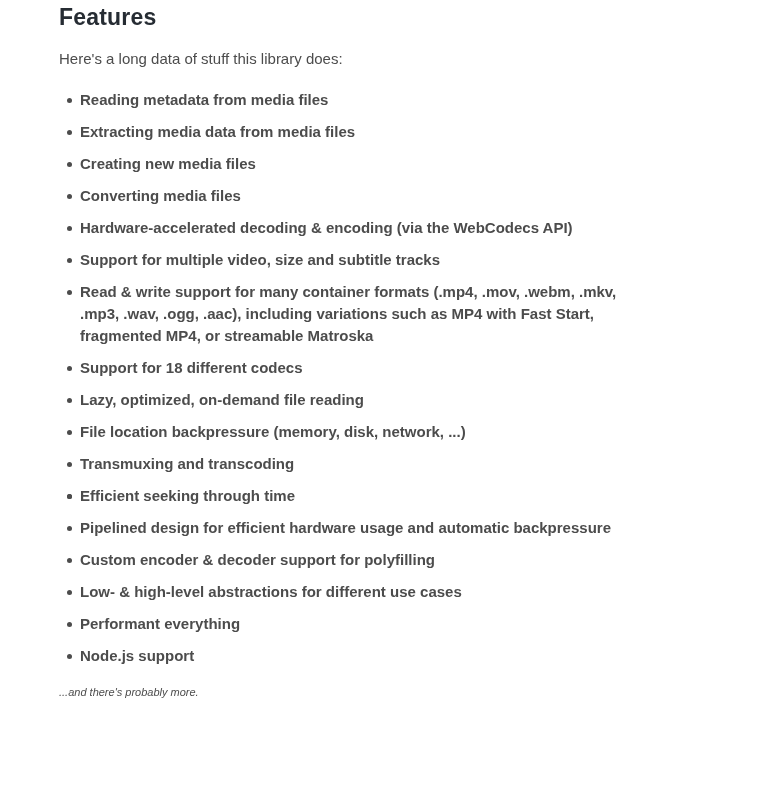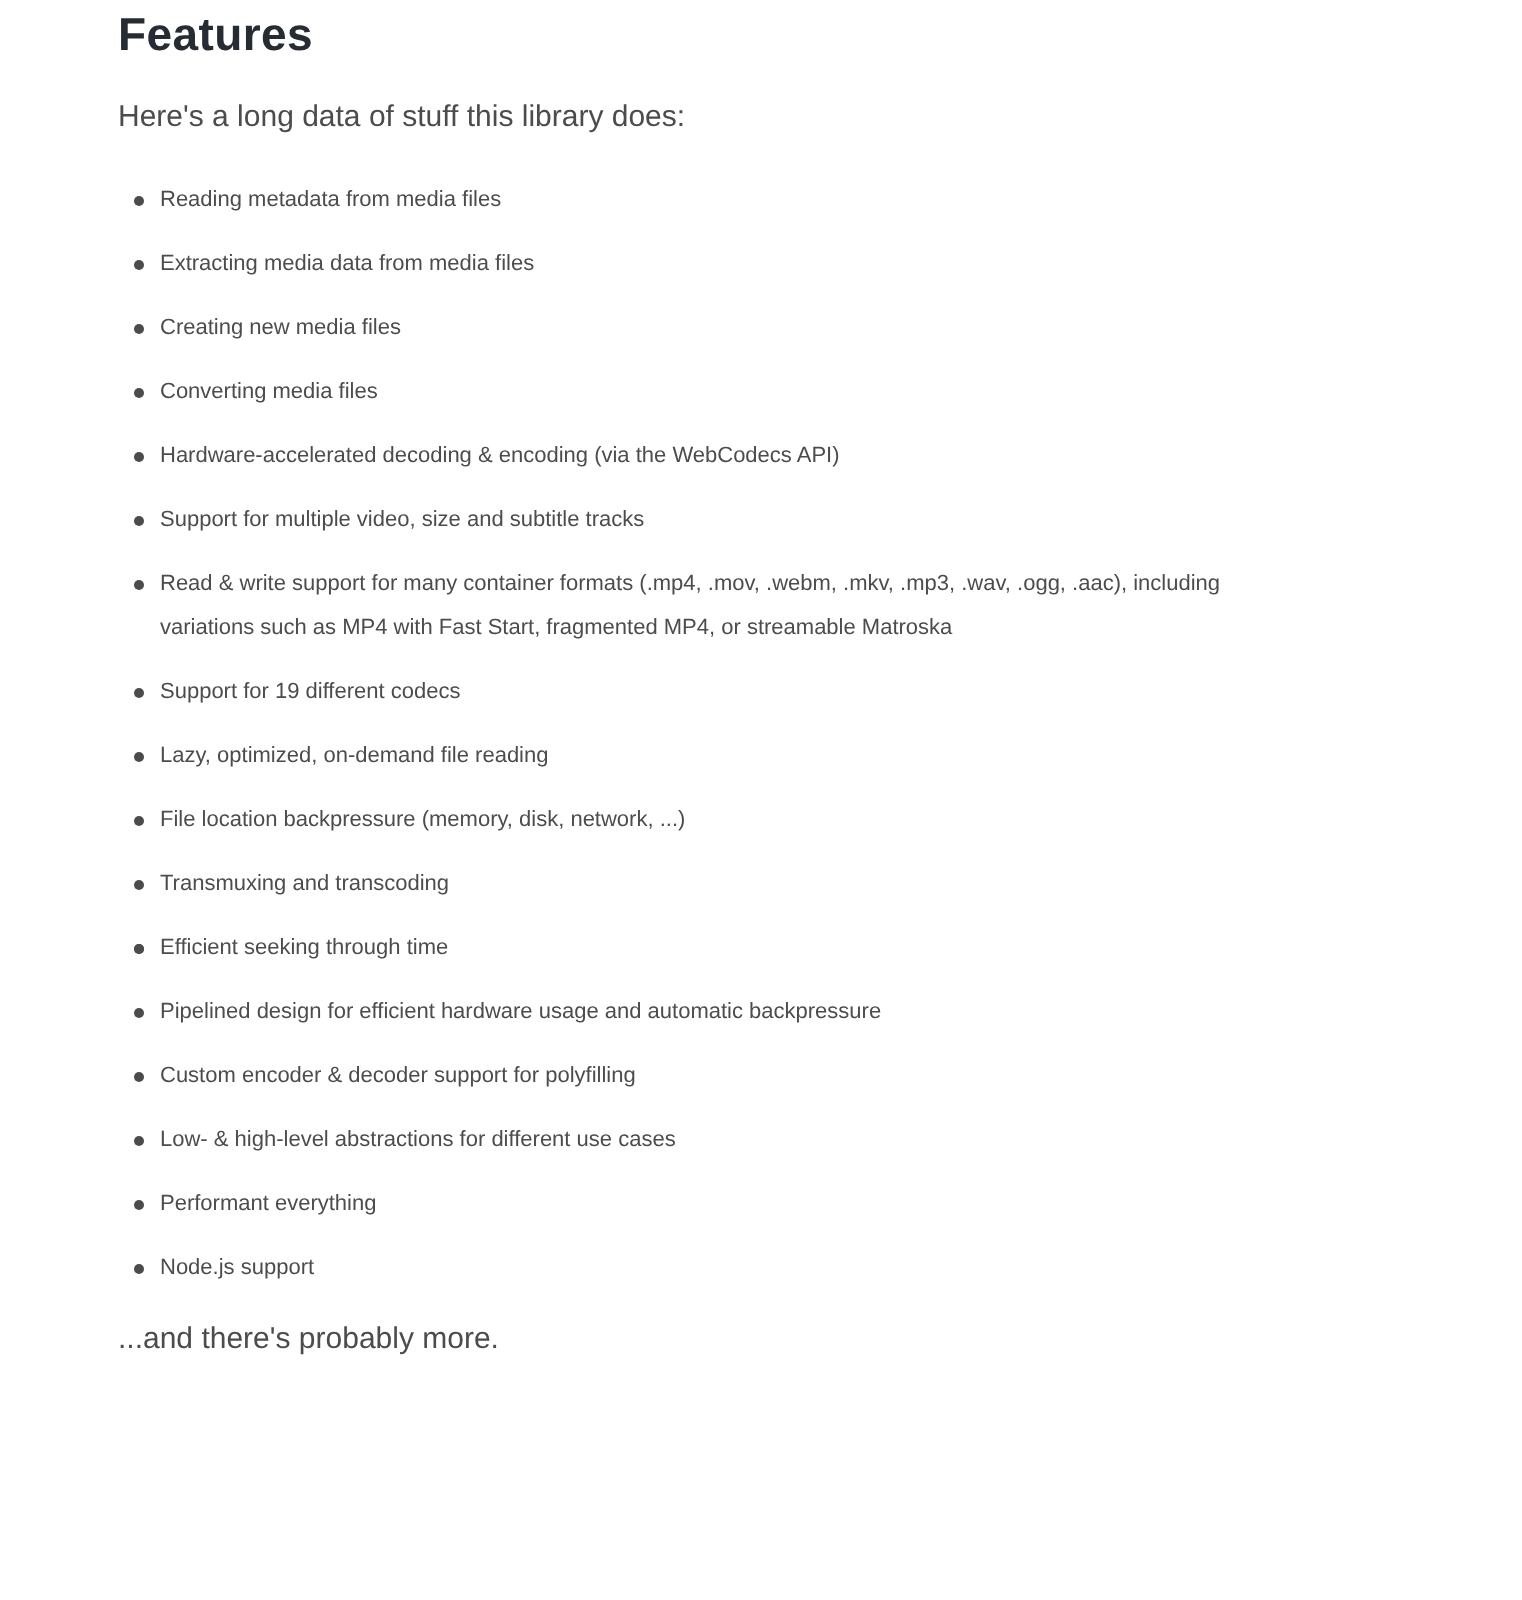--- a/index.html
+++ b/index.html
@@ -36,57 +36,59 @@
   .feature-list {
     list-style: none;
     margin: 19px 0 0 0;
     padding: 0;
   }
   .feature-item {
     position: relative;
     margin: 0 0 10px 0;
     padding-left: 21px;
     max-width: 661px;
-    font-size: 11px;
+    font-size: 15px;
     line-height: 22px;
     color: var(--body-color, #4c4c4c);
+    font-weight: bold;
   }
   .feature-item .bullet {
     position: absolute;
     left: 8px;
     top: 9px;
     width: 5px;
     height: 5px;
     border-radius: 50%;
     background: var(--body-color, #4c4c4c);
   }
   .outro {
     margin: 14px 0 0 0;
-    font-size: 15px;
+    font-size: 11px;
     line-height: 22px;
     color: var(--body-color, #4c4c4c);
+    font-style: italic;
   }
 </style>
 </head>
 <body>
 
 <div class="page">
   <h2 class="heading">Features</h2>
 
   <p class="intro">Here's a long data of stuff this library does:</p>
 
   <ul class="feature-list" id="feature-list">
       <li class="feature-item"><span class="bullet"></span><span>Reading metadata from media files</span></li>
       <li class="feature-item"><span class="bullet"></span><span>Extracting media data from media files</span></li>
       <li class="feature-item"><span class="bullet"></span><span>Creating new media files</span></li>
       <li class="feature-item"><span class="bullet"></span><span>Converting media files</span></li>
       <li class="feature-item"><span class="bullet"></span><span>Hardware-accelerated decoding &amp; encoding (via the WebCodecs API)</span></li>
       <li class="feature-item"><span class="bullet"></span><span>Support for multiple video, size and subtitle tracks</span></li>
       <li class="feature-item"><span class="bullet"></span><span>Read &amp; write support for many container formats (.mp4, .mov, .webm, .mkv, .mp3, .wav, .ogg, .aac), including variations such as MP4 with Fast Start, fragmented MP4, or streamable Matroska</span></li>
-      <li class="feature-item"><span class="bullet"></span><span>Support for 19 different codecs</span></li>
+      <li class="feature-item"><span class="bullet"></span><span>Support for 18 different codecs</span></li>
       <li class="feature-item"><span class="bullet"></span><span>Lazy, optimized, on-demand file reading</span></li>
       <li class="feature-item"><span class="bullet"></span><span>File location backpressure (memory, disk, network, ...)</span></li>
       <li class="feature-item"><span class="bullet"></span><span>Transmuxing and transcoding</span></li>
       <li class="feature-item"><span class="bullet"></span></li>
       <li class="feature-item"><span class="bullet"></span><span>Efficient seeking through time</span></li>
       <li class="feature-item"><span class="bullet"></span><span>Pipelined design for efficient hardware usage and automatic backpressure</span></li>
       <li class="feature-item"><span class="bullet"></span><span>Custom encoder &amp; decoder support for polyfilling</span></li>
       <li class="feature-item"><span class="bullet"></span><span>Low- &amp; high-level abstractions for different use cases</span></li>
       <li class="feature-item"><span class="bullet"></span><span>Performant everything</span></li>
       <li class="feature-item"><span class="bullet"></span><span>Node.js support</span></li>

